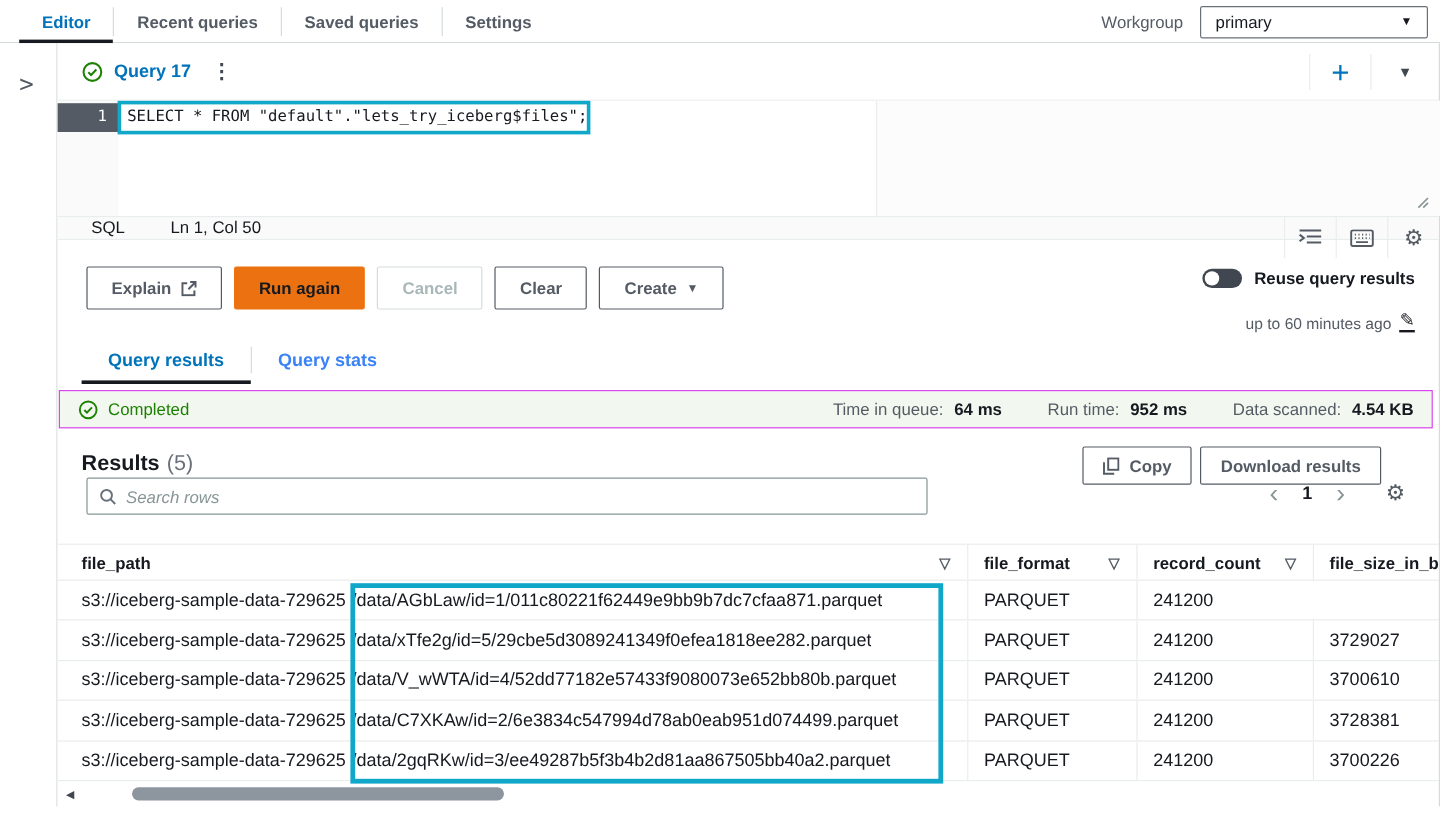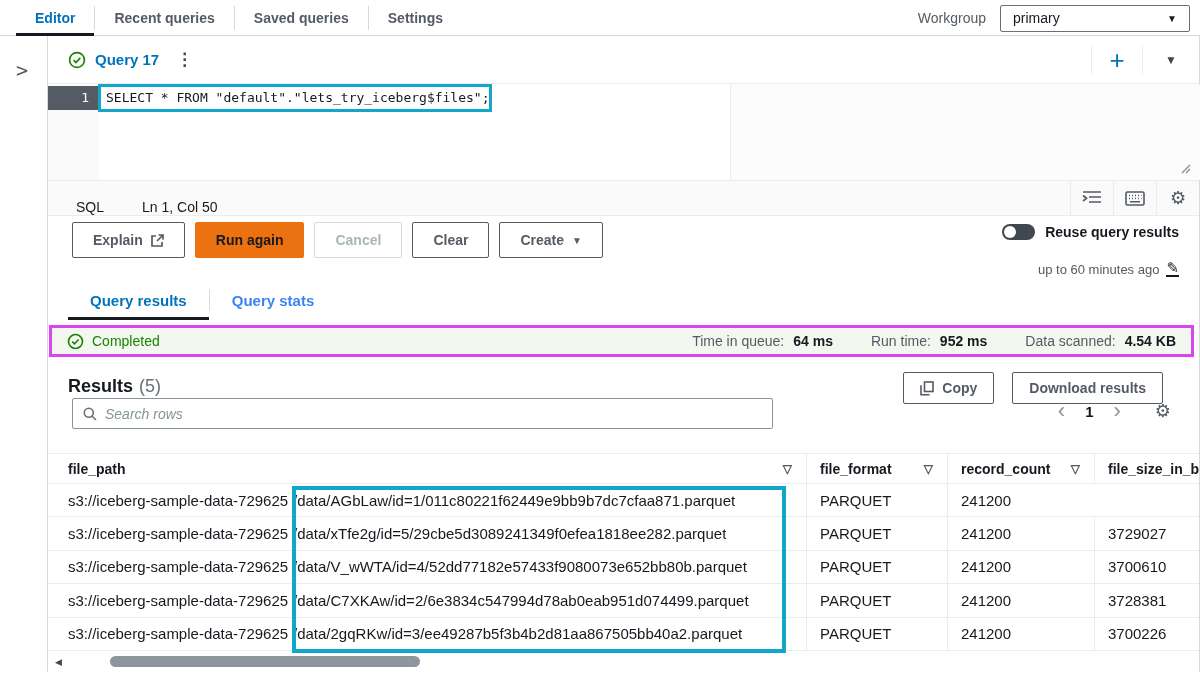--- a/index.html
+++ b/index.html
@@ -56,22 +56,22 @@
   .line-chip { position:absolute; left:0; top:2px; width:51px; height:24px; background:#545b64;
     color:#fff; font-family:"DejaVu Sans Mono", monospace; font-size:13px; text-align:right;
     padding-right:10px; line-height:24px; }
   .sql-text { position:absolute; left:58px; top:6px; font-family:"DejaVu Sans Mono", monospace;
     font-size:13px; color:#16191f; white-space:pre; }
   .sql-highlight { position:absolute; left:50px; top:0px; width:394px; height:28px;
     border:3px solid #10a7c9; pointer-events:none; z-index:4; }
   .resize-grip { position:absolute; right:8px; bottom:6px; width:14px; height:12px; }
 
   
-  .sqlbar { position:absolute; left:0; top:144px; width:100%; height:36px; background:#fafafa;
-    border-top:1px solid #eaeded; border-bottom:1px solid #eaeded; display:flex; align-items:flex-end; }
+  .sqlbar { position:absolute; left:0; top:144px; width:100%; height:20px; background:#fafafa;
+    border-top:1px solid #eaeded; border-bottom:1px solid #eaeded; display:flex; align-items:flex-start; }
   .sqlbar-lang { margin-left:28px; font-size:14px; }
   .sqlbar-pos { margin-left:38px; font-size:14px; }
   .sqlbar-icons { position:absolute; right:0; top:0; height:34px; display:flex; align-items:center; }
   .sqlbar-icons .vsep { height:34px; background:#eaeded; }
   .icon-cell { width:42px; display:flex; justify-content:center; align-items:center; cursor:pointer; }
   .gear-glyph { font-size:18px; color:#545b64; line-height:1; }
 
   
   .actions { position:absolute; left:0; top:180px; width:100%; height:64px; }
   .btnrow { position:absolute; left:24px; top:6px; display:flex; gap:10px; }
@@ -97,33 +97,33 @@
     align-items:center; padding-left:20px; }
   .rtab { position:relative; height:40px; display:flex; align-items:center; padding:0 22px;
     font-size:15px; font-weight:700; color:#3b82f6; cursor:pointer; }
   .rtab.active { color:#0073bb; }
   .rtab.active::after { content:""; position:absolute; left:0; right:0; bottom:0; height:3px;
     background:#16191f; }
   .rtabs .vsep { height:22px; background:#d5dbdb; }
 
   
   .banner { position:absolute; left:1px; right:5px; top:289px; height:32px; background:#f2f8f0;
-    border:3px solid #d946ef; display:flex; align-items:center; justify-content:space-between;
+    border:1px solid #d946ef; display:flex; align-items:center; justify-content:space-between;
     padding:0 15px; }
   .banner-left { display:flex; align-items:center; gap:8px; color:#1d8102; font-size:14px; }
   .banner-metrics { display:flex; align-items:center; gap:38px; }
   .metric { font-size:14px; }
   .mlabel { color:#545b64; }
   .mvalue { font-weight:700; margin-left:9px; color:#16191f; }
 
   
   .results-row { position:absolute; left:0; top:332px; width:100%; height:42px; }
   .results-title { position:absolute; left:20px; top:8px; font-size:18px; font-weight:700; }
   .results-count { font-weight:400; color:#687078; margin-left:6px; }
-  .results-btns { position:absolute; right:36px; top:4px; display:flex; gap:18px; }
+  .results-btns { position:absolute; right:48px; top:4px; display:flex; gap:7px; }
   .btn.small { height:32px; padding:0 16px; }
 
   
   .search-row { position:absolute; left:0; top:362px; width:100%; height:34px; }
   .search-box { position:absolute; left:24px; top:0; width:701px; height:31px;
     border:1px solid #879596; border-radius:2px; background:#fff; display:flex;
     align-items:center; gap:8px; padding:0 10px; cursor:text; }
   .search-ph { font-size:14px; font-style:italic; color:#879596; }
   .pager { position:absolute; right:28px; top:2px; display:flex; align-items:center; gap:20px; }
   .pg-chev { font-size:22px; color:#879596; cursor:pointer; line-height:22px; }

